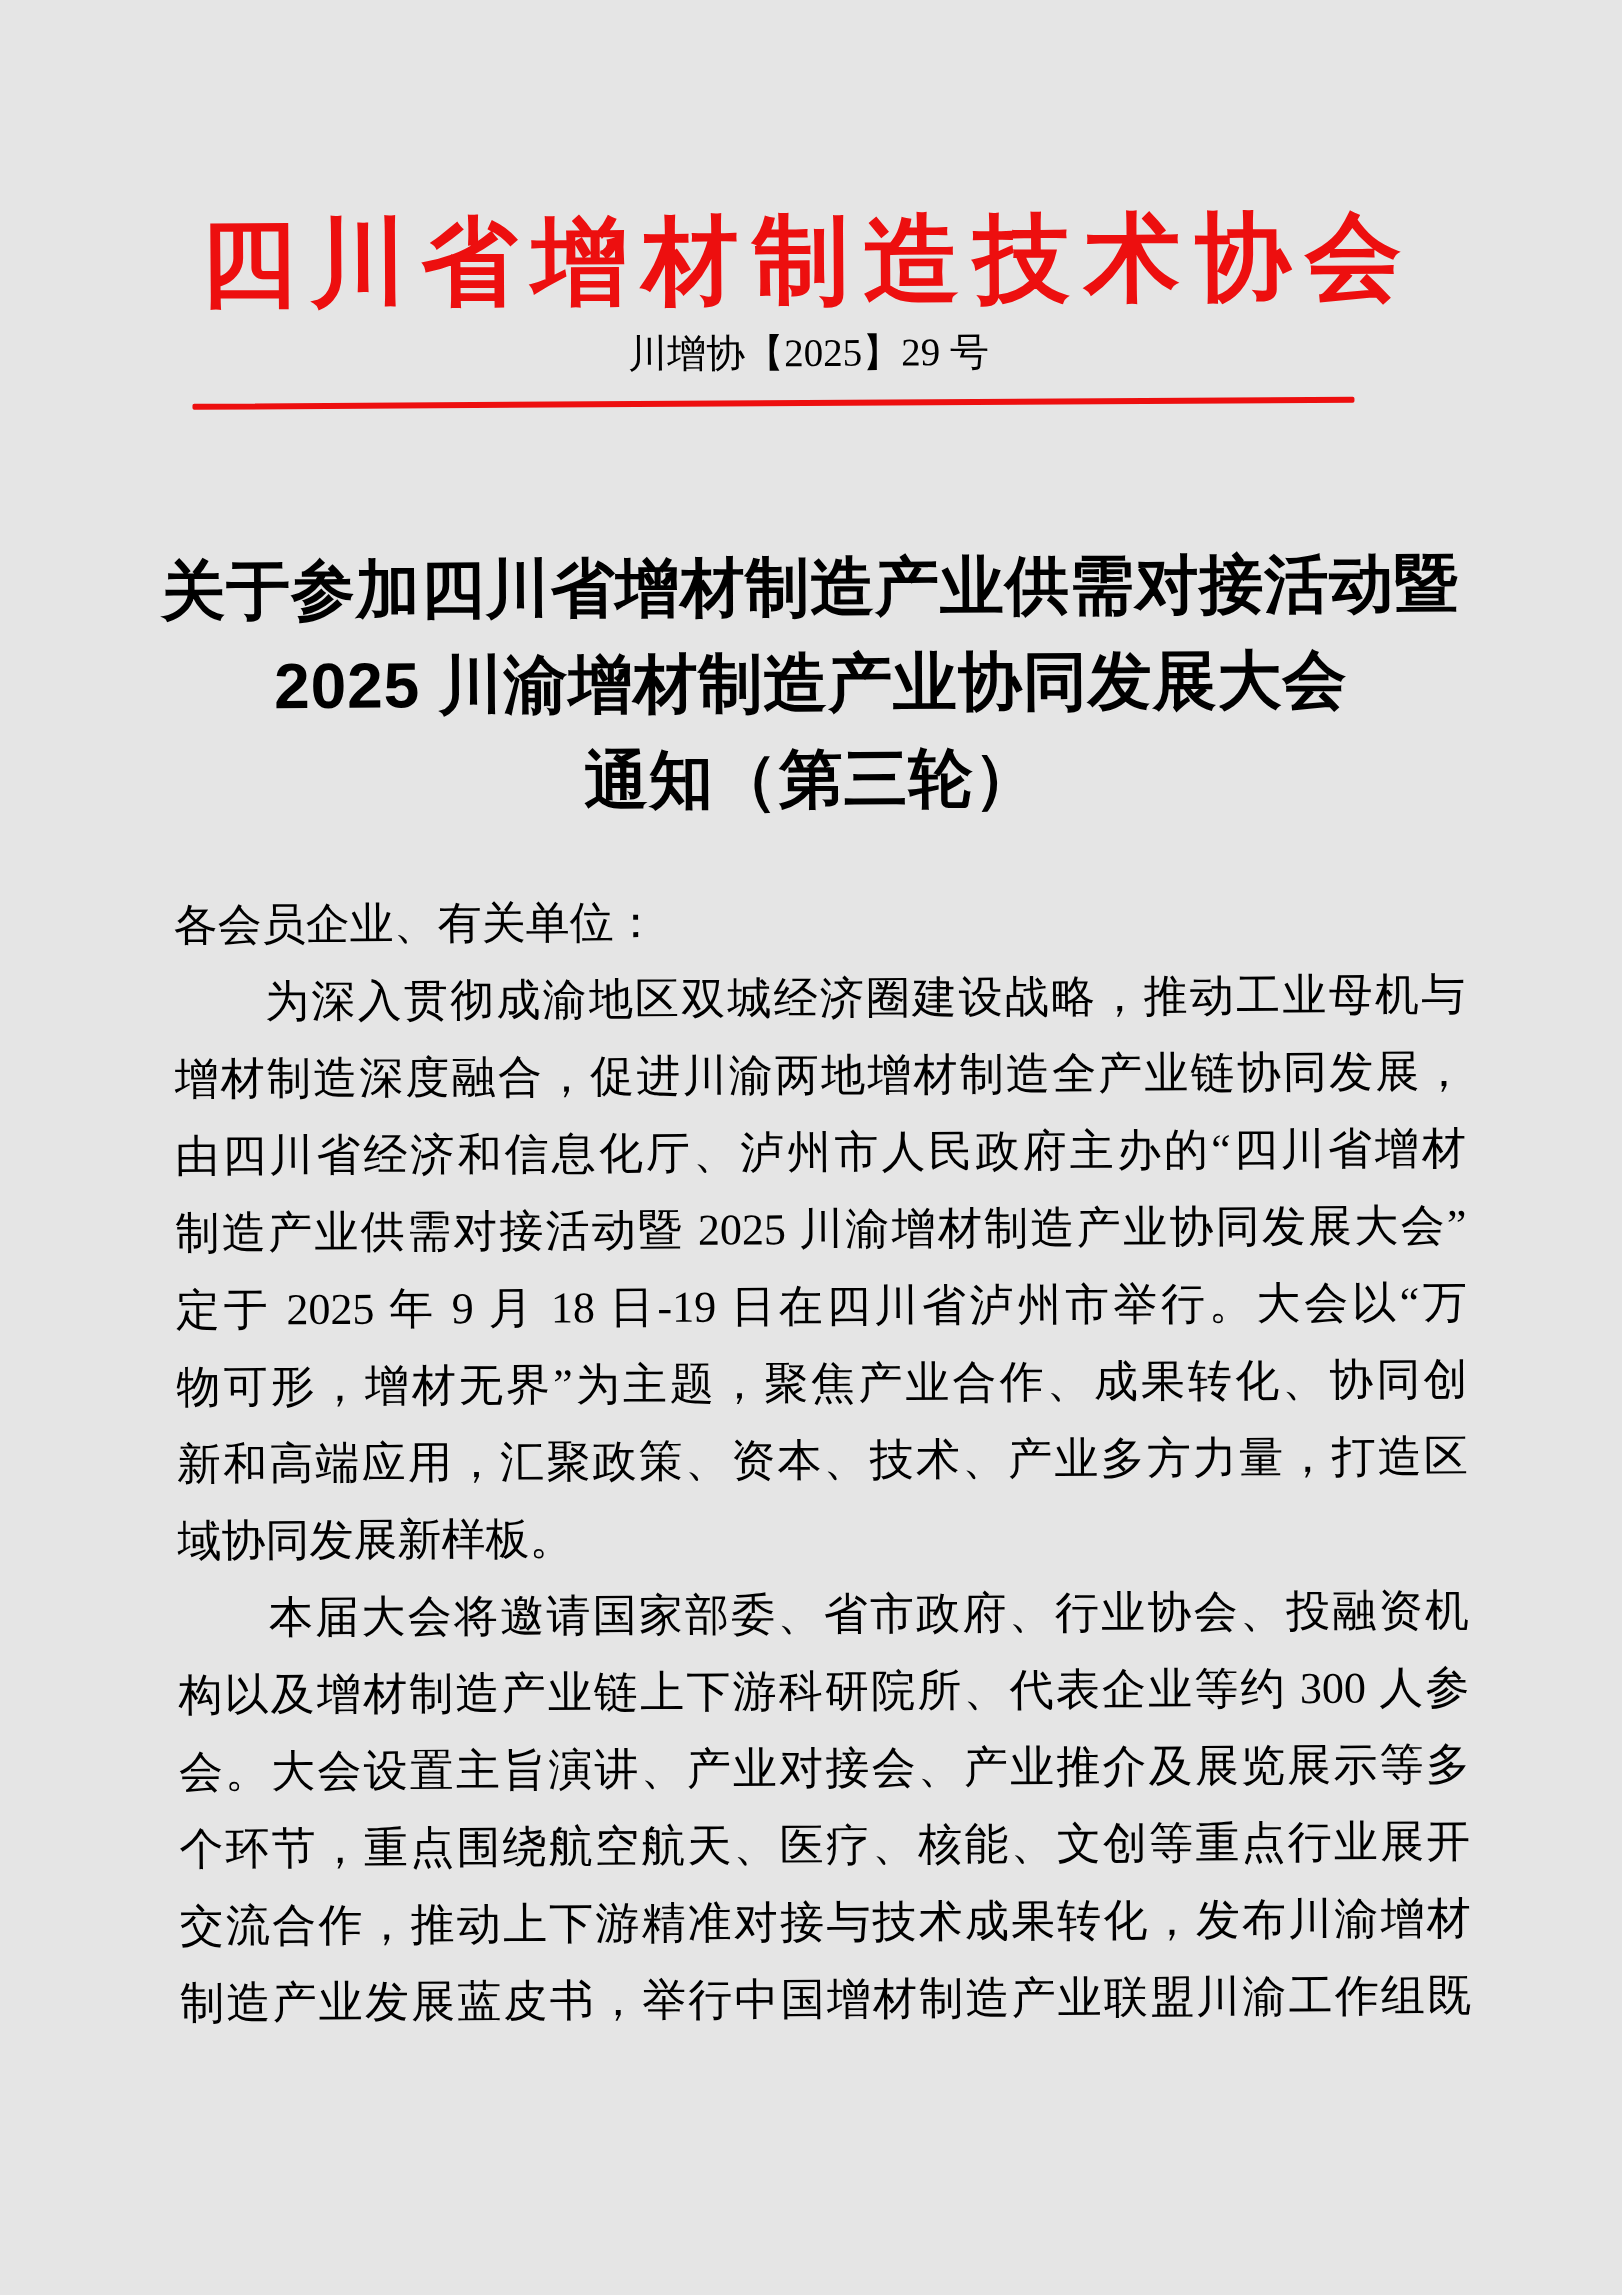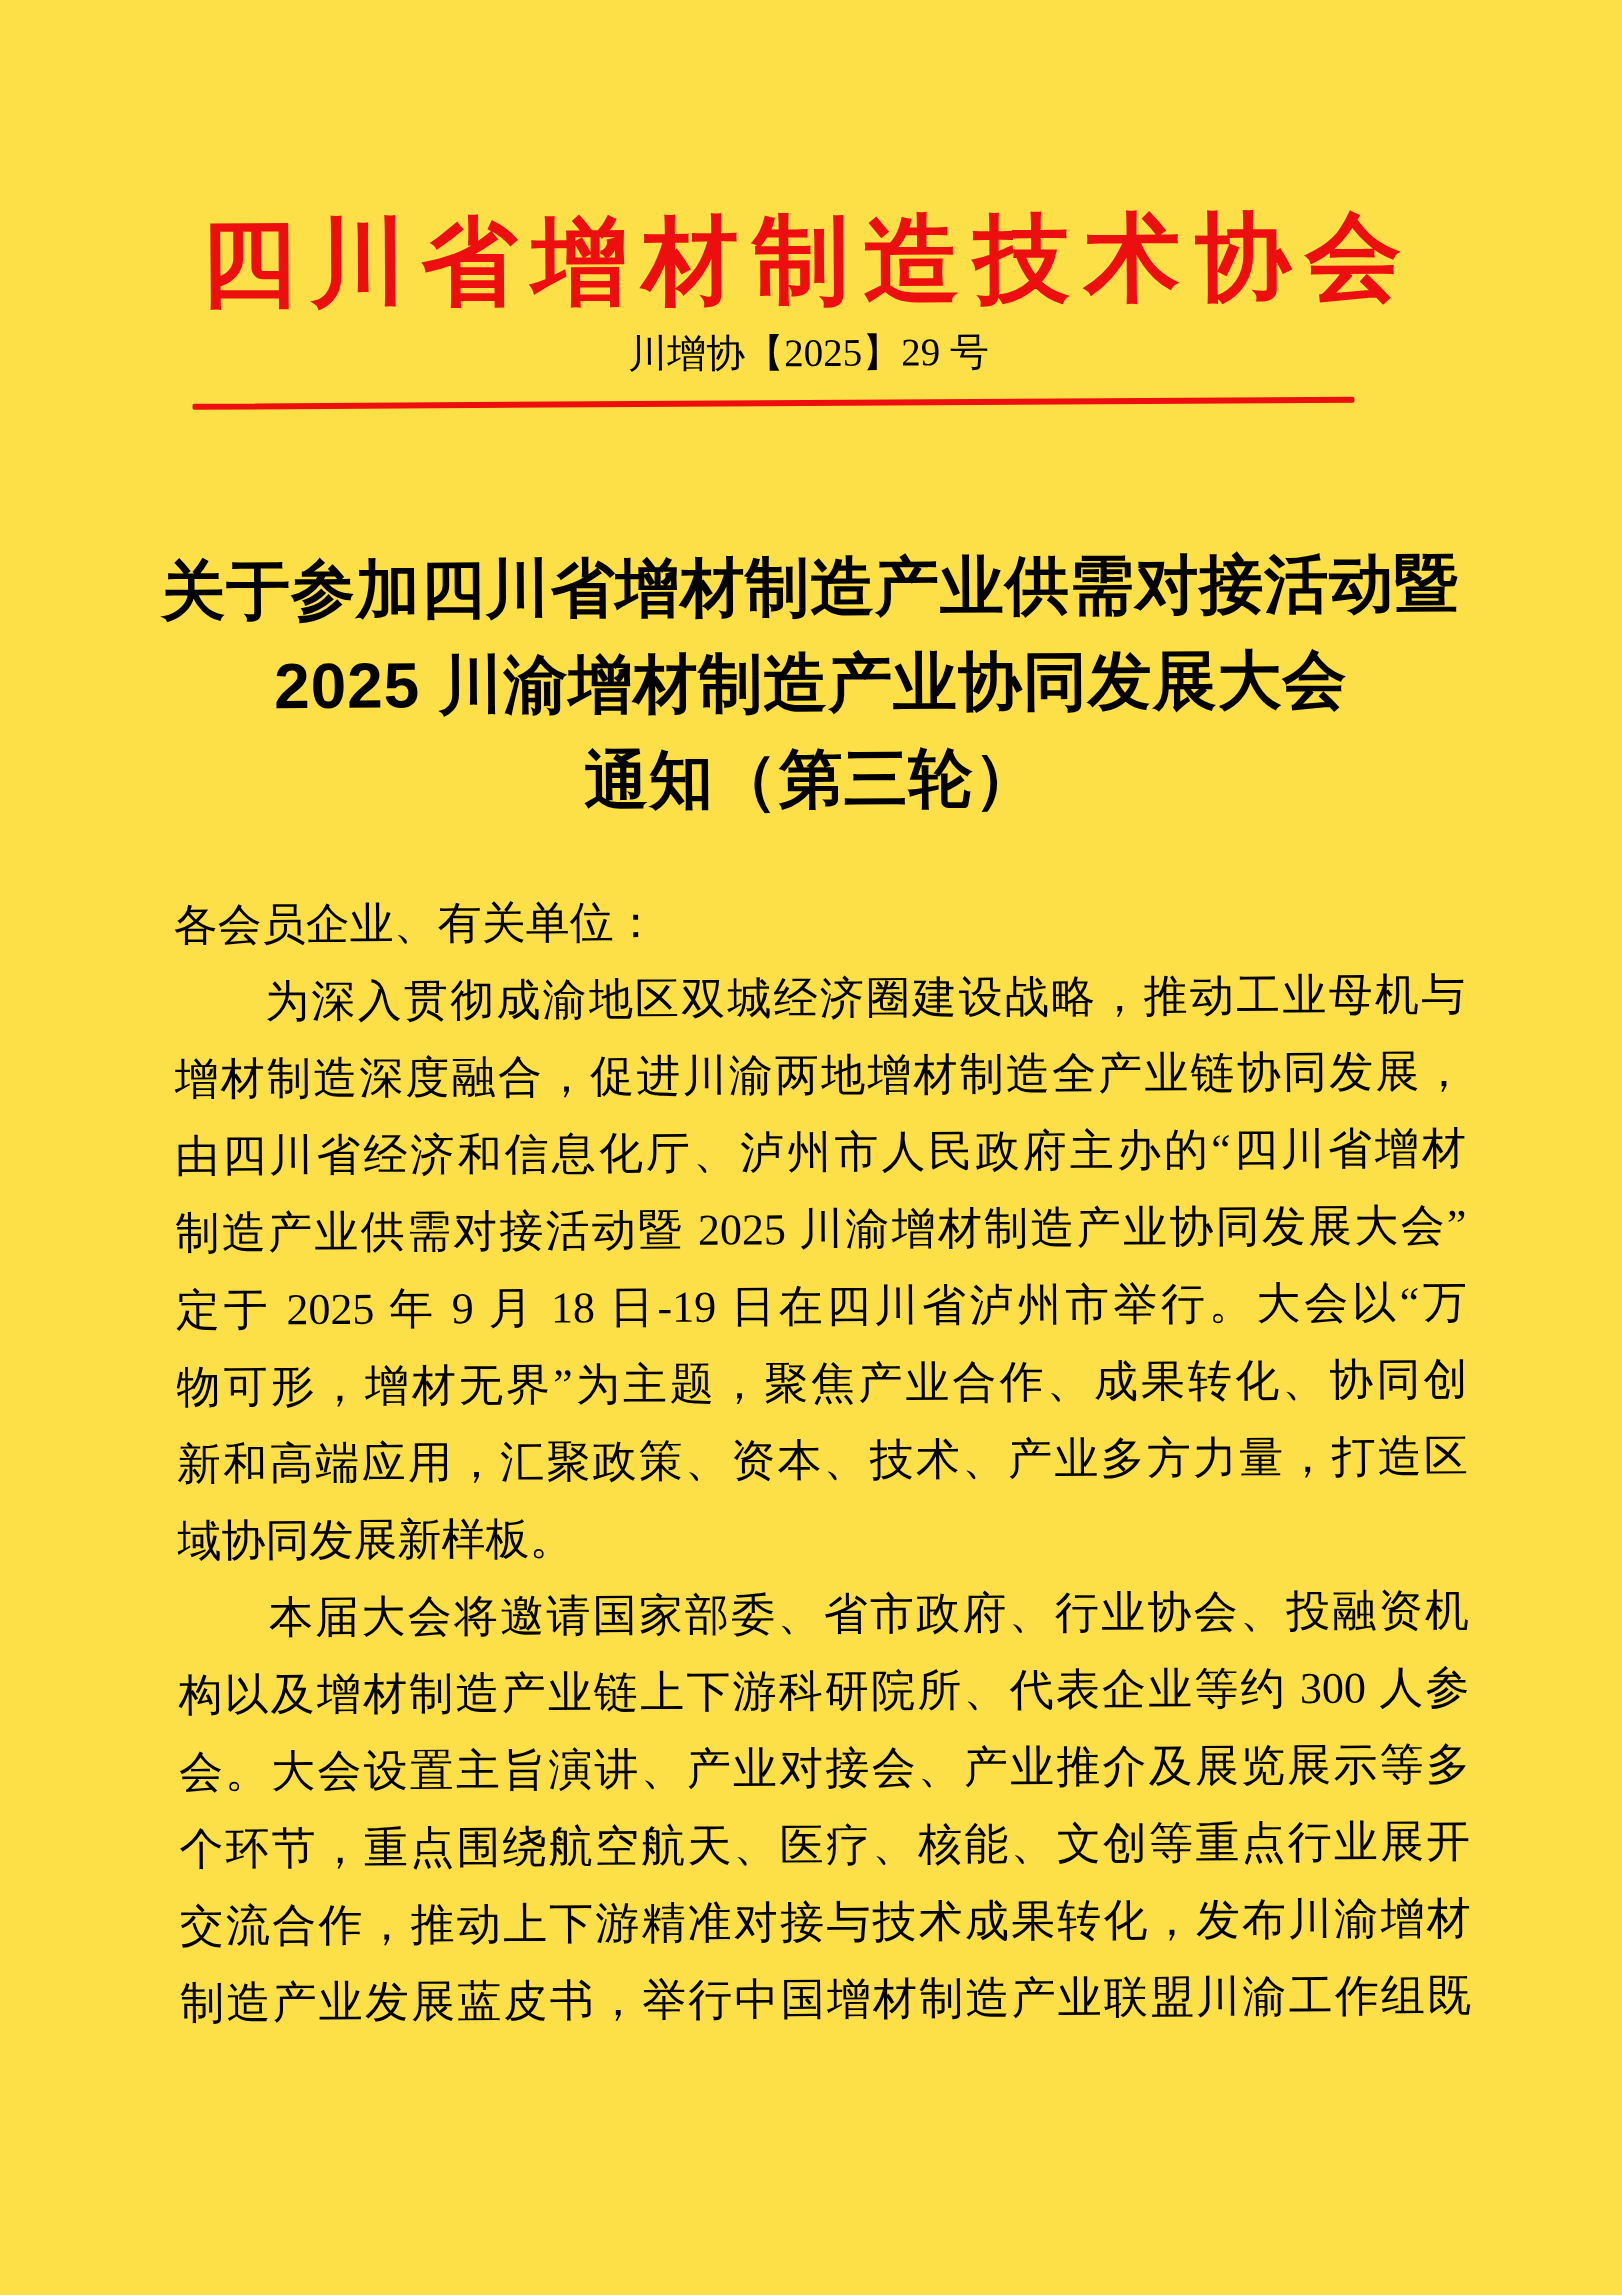--- a/index.html
+++ b/index.html
@@ -76,21 +76,21 @@
   .bline.endline { text-align-last: left; }
   .salutation {
     text-align: left;
     text-align-last: left;
     height: 77px;
   }
 </style>
 </head>
 <body>
 
-<div class="page" style="background: #fde047;">
+<div class="page" style="background: #e5e5e5;">
   <div class="page-inner">
 
     <div class="org-title" style="color: rgb(237, 15, 15);">四川省增材制造技术协会</div>
 
     <div class="doc-number">川增协【2025】29 号</div>
 
     <div class="red-rule" style="background: rgb(237, 15, 15);"></div>
 
     <div class="notice-title">
       <div>关于参加四川省增材制造产业供需对接活动暨</div>

